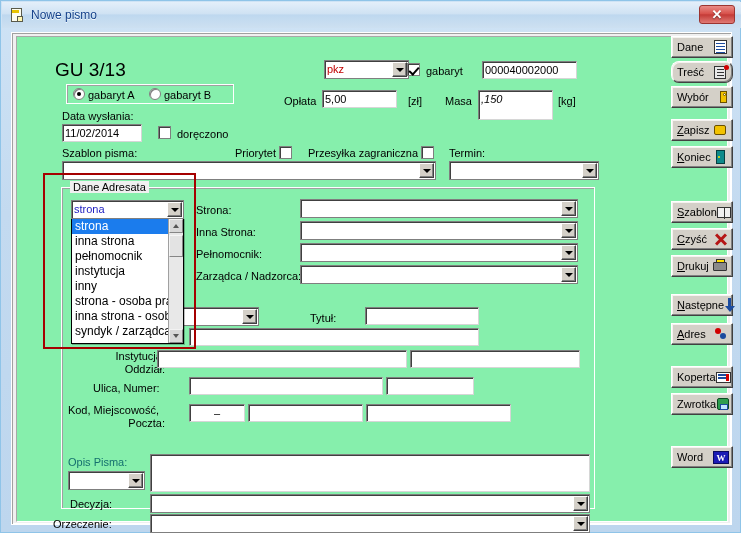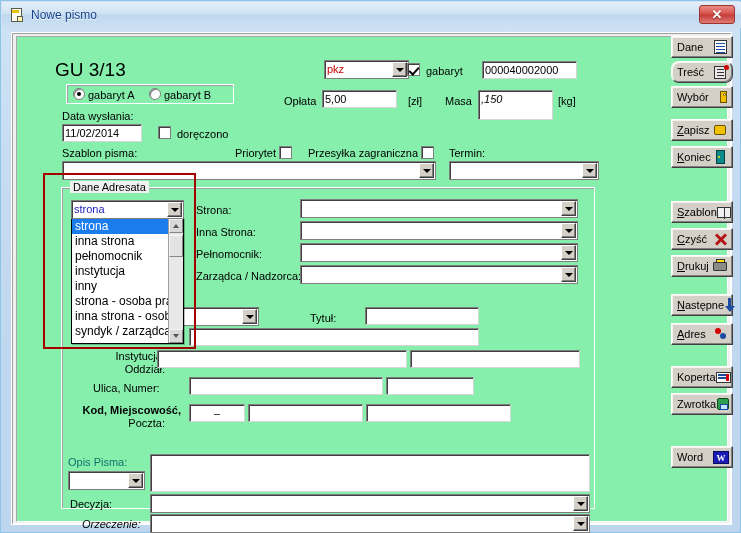--- a/index.html
+++ b/index.html
@@ -405,21 +405,21 @@
 
       <div class="lbl r" style="left:38px; top:313px; width:110px;">Instytucja,</div>
       <div class="lbl r" style="left:38px; top:326px; width:110px;">Oddział:</div>
       <div class="fld" style="left:140px; top:313px; width:250px; height:18px;"></div>
       <div class="fld" style="left:393px; top:313px; width:170px; height:18px;"></div>
 
       <div class="lbl" style="left:64px; top:345px;margin-left:12px;">Ulica, Numer:</div>
       <div class="fld" style="left:172px; top:340px; width:194px; height:18px;"></div>
       <div class="fld" style="left:369px; top:340px; width:88px; height:18px;"></div>
 
-      <div class="lbl r" style="left:54px; top:367px; width:110px;font-weight:bold;">Kod, Miejscowość,</div>
+      <div class="lbl r" style="left:32px; top:367px; width:110px;">Kod, Miejscowość,</div>
       <div class="lbl r" style="left:38px; top:380px; width:110px;">Poczta:</div>
       <div class="fld" style="left:172px; top:367px; width:56px; height:18px; text-align:center;">–</div>
       <div class="fld" style="left:231px; top:367px; width:115px; height:18px;"></div>
       <div class="fld" style="left:349px; top:367px; width:145px; height:18px;"></div>
 
       <div class="lbl tealtxt" style="left:51px; top:419px;">Opis Pisma:</div>
       <div class="combo" style="left:51px; top:434px; width:77px; height:19px;">
         <span></span>
         <span class="arrowbox">
             <span class="tri"></span>
@@ -428,21 +428,21 @@
       <div class="fld" style="left:133px; top:417px; width:440px; height:38px;"></div>
 
       <div class="lbl" style="left:53px; top:461px;">Decyzja:</div>
       <div class="combo" style="left:133px; top:457px; width:440px; height:19px;">
         <span></span>
         <span class="arrowbox">
             <span class="tri"></span>
           </span>
       </div>
 
-      <div class="lbl" style="left:65px; top:481px;font-style:italic;">Orzeczenie:</div>
+      <div class="lbl" style="left:36px; top:481px;">Orzeczenie:</div>
       <div class="combo" style="left:133px; top:477px; width:440px; height:19px;">
         <span></span>
         <span class="arrowbox">
             <span class="tri"></span>
           </span>
       </div>
 
       <div id="dd-list" style="left:54px; top:181px; width:113px; height:126px;">
         <div class="dd-item sel">strona</div>
         <div class="dd-item">inna strona</div>

